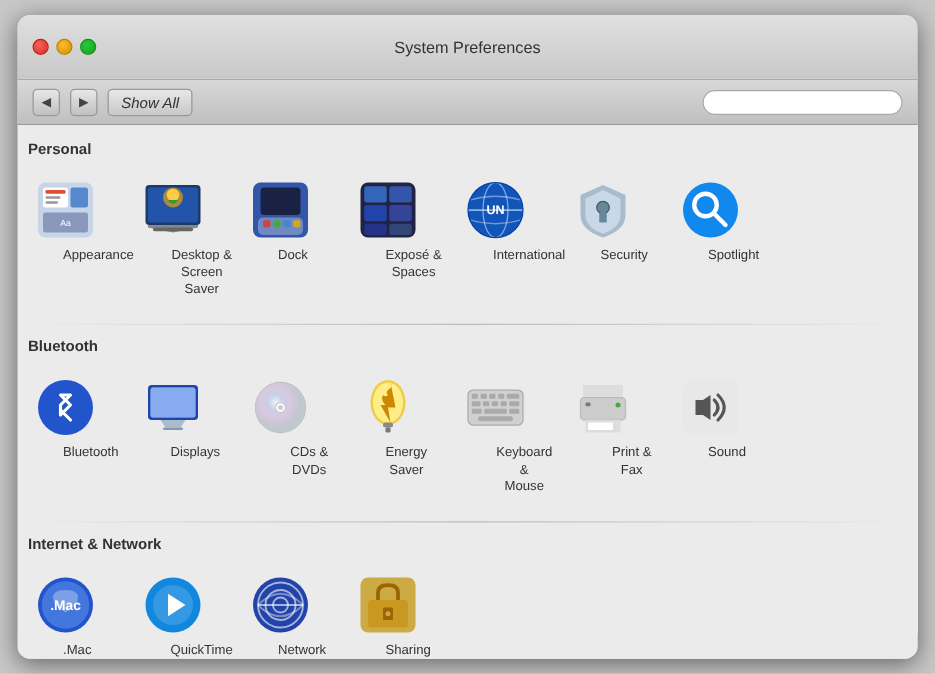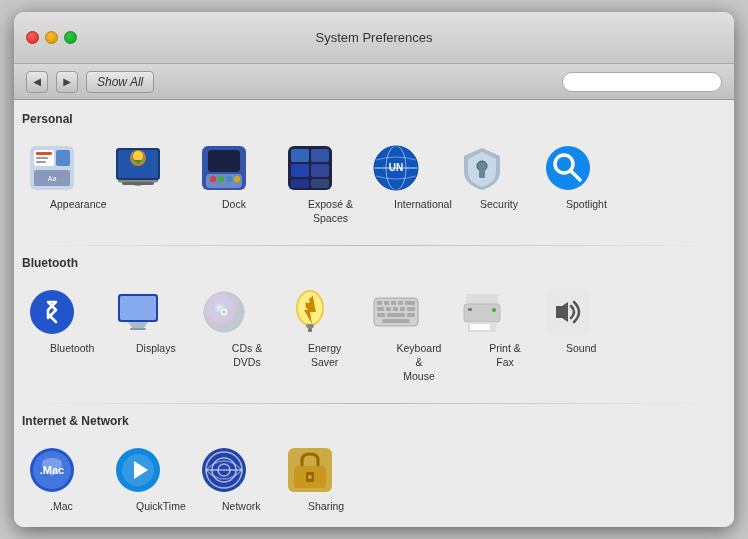--- a/index.html
+++ b/index.html
@@ -214,20 +214,21 @@
             <svg width="48" height="48" viewBox="0 0 48 48">
               <rect x="2" y="4" width="44" height="32" rx="3" fill="#1a3a6e"></rect>
               <rect x="4" y="6" width="40" height="28" rx="2" fill="#2255aa"></rect>
               <ellipse cx="24" cy="14" rx="8" ry="8" fill="#cc9922" opacity="0.8"></ellipse>
               <path d="M4 36 L44 36 L44 38 L24 42 L4 38 Z" fill="#888"></path>
               <rect x="8" y="38" width="32" height="3" rx="2" fill="#666"></rect>
               <circle cx="24" cy="12" r="5" fill="#ffcc44"></circle>
               <path d="M20 16 Q24 22 28 16" fill="#339933"></path>
             </svg>
           </div>
+          <span class="pref-label">Desktop &amp;<br>Screen Saver</span>
         </div>
 
         <div class="pref-item">
           <div class="pref-icon">
             <svg width="48" height="48" viewBox="0 0 48 48">
               <rect x="2" y="2" width="44" height="44" rx="6" fill="#3355aa"></rect>
               <rect x="6" y="30" width="36" height="14" rx="4" fill="rgba(255,255,255,0.3)"></rect>
               <rect x="8" y="6" width="32" height="22" rx="3" fill="#1a2244"></rect>
               <rect x="10" y="32" width="6" height="6" rx="2" fill="#cc4444"></rect>
               <rect x="18" y="32" width="6" height="6" rx="2" fill="#44aa44"></rect>

